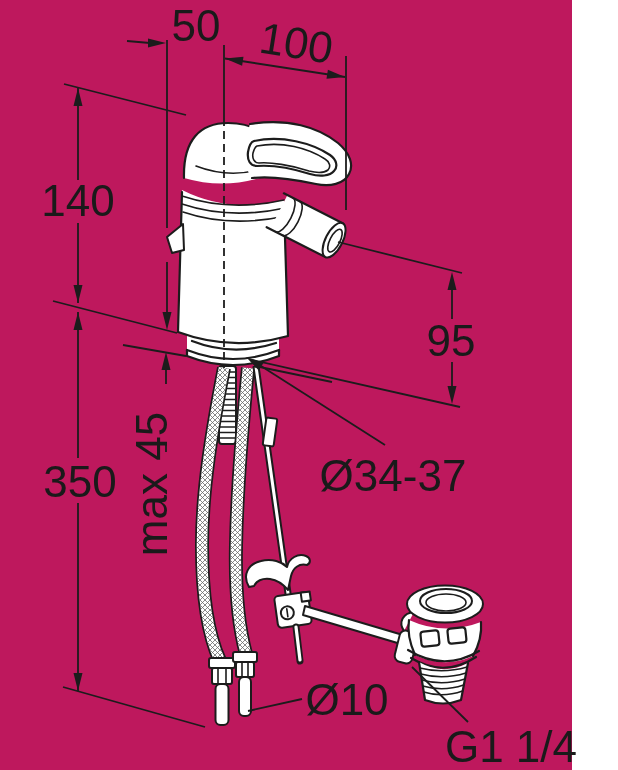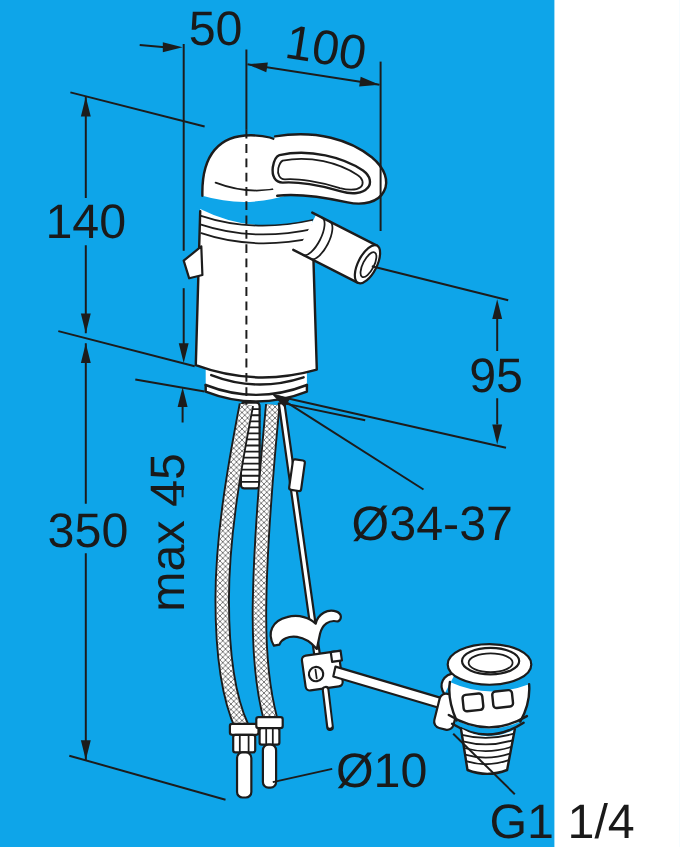--- a/index.html
+++ b/index.html
@@ -5,23 +5,23 @@
   html, body {
     margin: 0;
     padding: 0;
     width: 618px;
     height: 770px;
     background: #ffffff;
     overflow: hidden;
   }
   .sheet {
     position: relative;
-    width: 504px;
+    width: 572px;
     height: 770px;
-    background: #0ea5e9;
+    background: #be185d;
   }
   .sheet svg {
     position: absolute;
     left: 0;
     top: 0;
     display: block;
   }
   text {
     font-family: "Liberation Sans", "DejaVu Sans", sans-serif;
     font-size: 44px;

